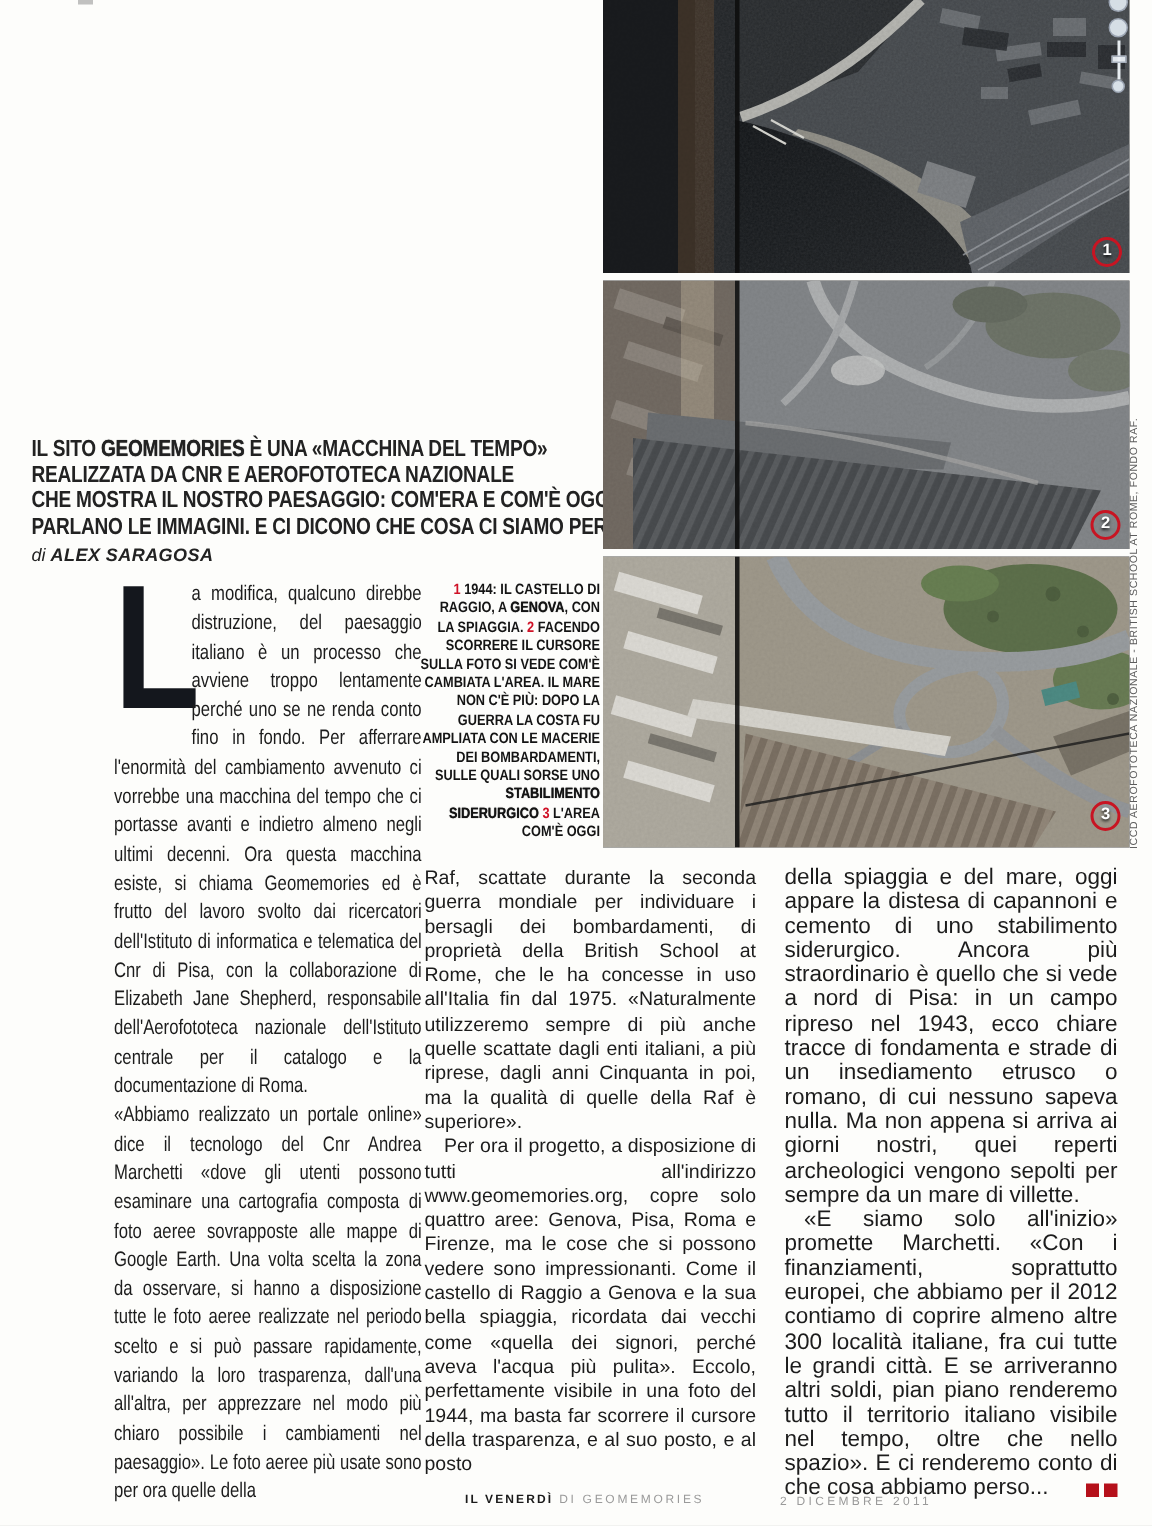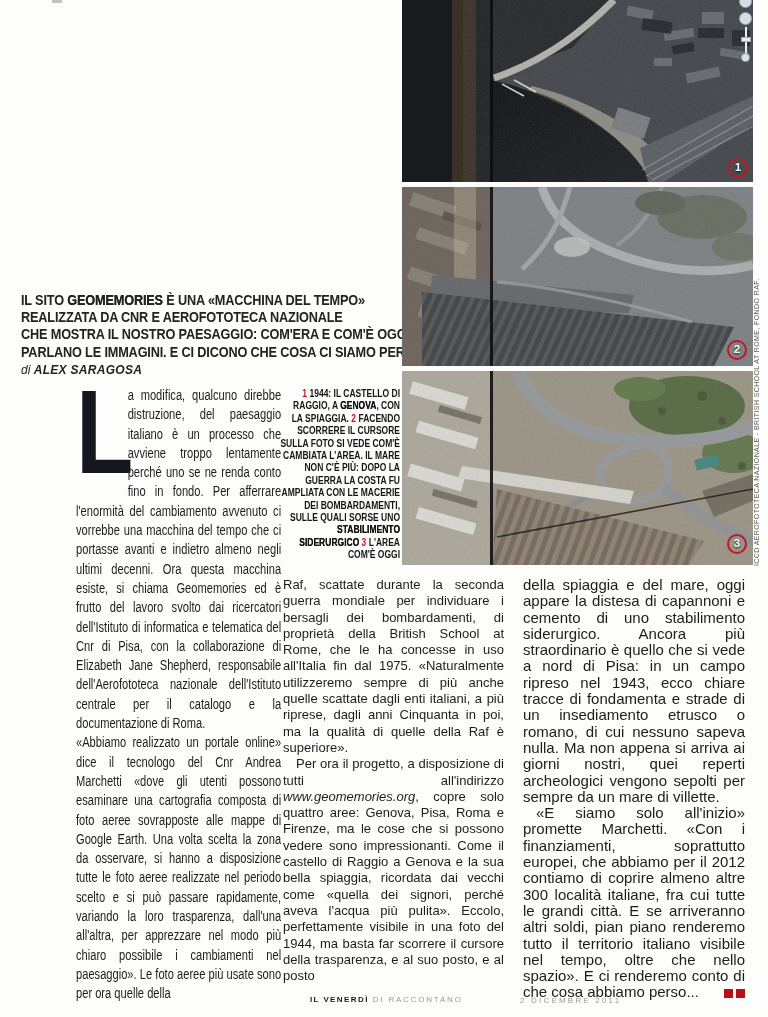--- a/index.html
+++ b/index.html
@@ -57,21 +57,21 @@
   .num{color:#cf1126;}
 
   
   .col{position:absolute;text-align:justify;transform-origin:0 0;}
   .col p{margin:0;}
   .col1{left:76px;top:386px;width:258px;height:640px;overflow:hidden;
         font-size:14px;line-height:19.3px;transform:scaleX(0.795);}
   .col2{left:283px;top:577px;width:221px;font-size:13px;line-height:16.3px;}
   .col3{left:523px;top:577px;width:222px;font-size:15px;line-height:16.3px;}
   .indent{text-indent:13px;}
-  .i{font-style:italic;}
+  .i{}
   .dropcap{float:left;font-size:118px;line-height:84px;height:94px;width:58px;
            font-weight:700;color:#14171d;margin:4px 7px 0 0;}
   .endmarks{float:right;width:21px;height:9px;margin-top:5px;
             background:linear-gradient(90deg,#b5101a 0 9px,#fdfdfb 9px 12px,#b5101a 12px 21px);}
 
   
   .footer-left{position:absolute;left:310px;top:995px;font-size:8px;letter-spacing:1.8px;color:#9a9a9a;}
   .footer-left .fb{font-weight:700;color:#1a1a1a;letter-spacing:1.4px;}
   .footer-right{position:absolute;left:520px;top:996px;font-size:8px;letter-spacing:2.2px;color:#9a9a9a;}
 
@@ -262,17 +262,17 @@
     <p class="indent"><span>Per ora il progetto, a disposizione di tutti all'indirizzo </span><span class="i">www.geomemories.org</span><span>, copre solo quattro aree: Genova, Pisa, Roma e Firenze, ma le cose che si possono vedere sono impressionanti. Come il castello di Raggio a Genova e la sua bella spiaggia, ricordata dai vecchi come «quella dei signori, perché aveva l'acqua più pulita». Eccolo, perfettamente visibile in una foto del 1944, ma basta far scorrere il cursore della trasparenza, e al suo posto, e al posto</span></p>
   </div>
 
   <div class="col col3">
     <p><span>della spiaggia e del mare, oggi appare la distesa di capannoni e cemento di uno stabilimento siderurgico. Ancora più straordinario è quello che si vede a nord di Pisa: in un campo ripreso nel 1943, ecco chiare tracce di fondamenta e strade di un insediamento etrusco o romano, di cui nessuno sapeva nulla. Ma non appena si arriva ai giorni nostri, quei reperti archeologici vengono sepolti per sempre da un mare di villette.</span></p>
     <p class="indent"><span>«E siamo solo all'inizio» promette Marchetti. «Con i finanziamenti, soprattutto europei, che abbiamo per il 2012 contiamo di coprire almeno altre 300 località italiane, fra cui tutte le grandi città. E se arriveranno altri soldi, pian piano renderemo tutto il territorio italiano visibile nel tempo, oltre che nello spazio». E ci renderemo conto di che cosa abbiamo perso...</span><span class="endmarks"></span></p>
   </div>
 
   <div class="footer-left">
     <span class="fb">IL VENERDÌ</span>
-    <span>DI RACCONTANO</span>
+    <span>DI GEOMEMORIES</span>
   </div>
   <div class="footer-right">2 DICEMBRE 2011</div>
 
 </div>
 
 </body></html>

